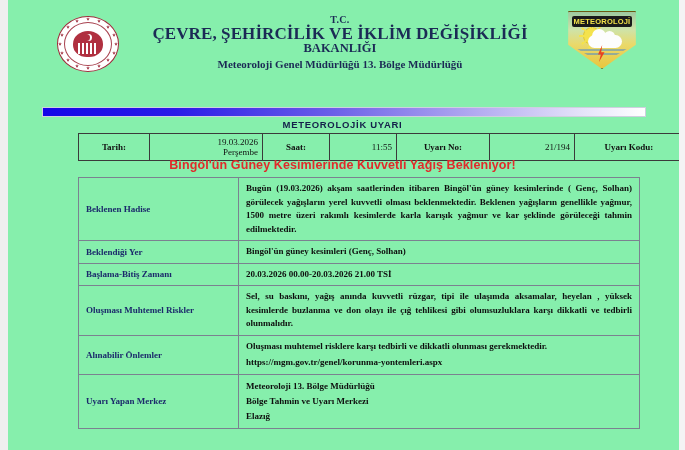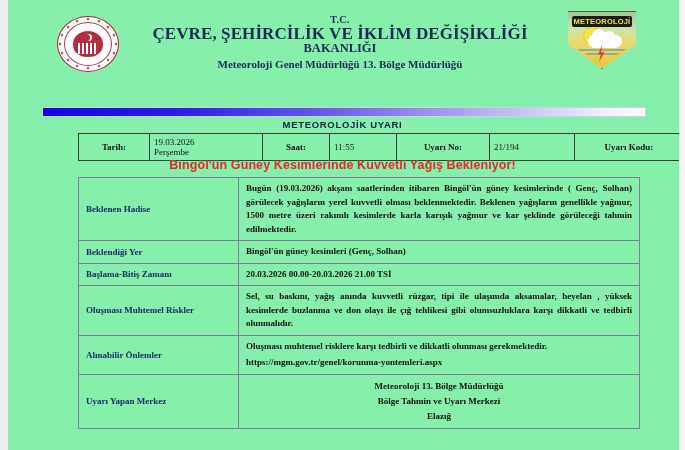--- a/index.html
+++ b/index.html
@@ -287,21 +287,21 @@
     height: 22px;
     vertical-align: middle;
     font-family: "Liberation Serif", serif;
   }
   .info-label {
     font-weight: bold;
     text-align: center;
     white-space: nowrap;
   }
   .info-value {
-    text-align: left;
+    text-align: right;
   }
   .two-line {
     line-height: 10px;
     font-size: 8.5px;
   }
   .two-line span {
     display: block;
   }
 
   
@@ -347,21 +347,21 @@
     text-align: justify;
     text-justify: inter-word;
     line-height: 13.5px;
     font-family: "Liberation Serif", serif;
   }
   .row-value.nowrapline {
     text-align: left;
     margin-top: 20px;
   }
   .center-block {
-    text-align: center;
+    text-align: left;
     line-height: 15px;
     font-family: Liberation Serif, serif;
   }
   .center-block span {
     display: block;
   }
   .url-line {
     display: block;
     margin-top: 3px;
   }

